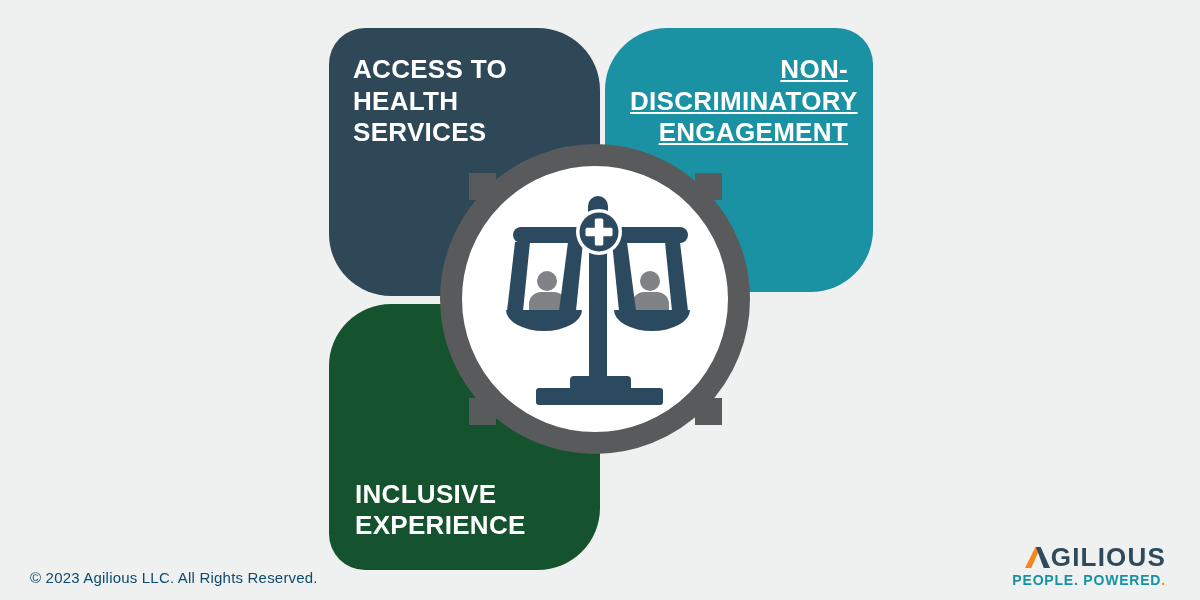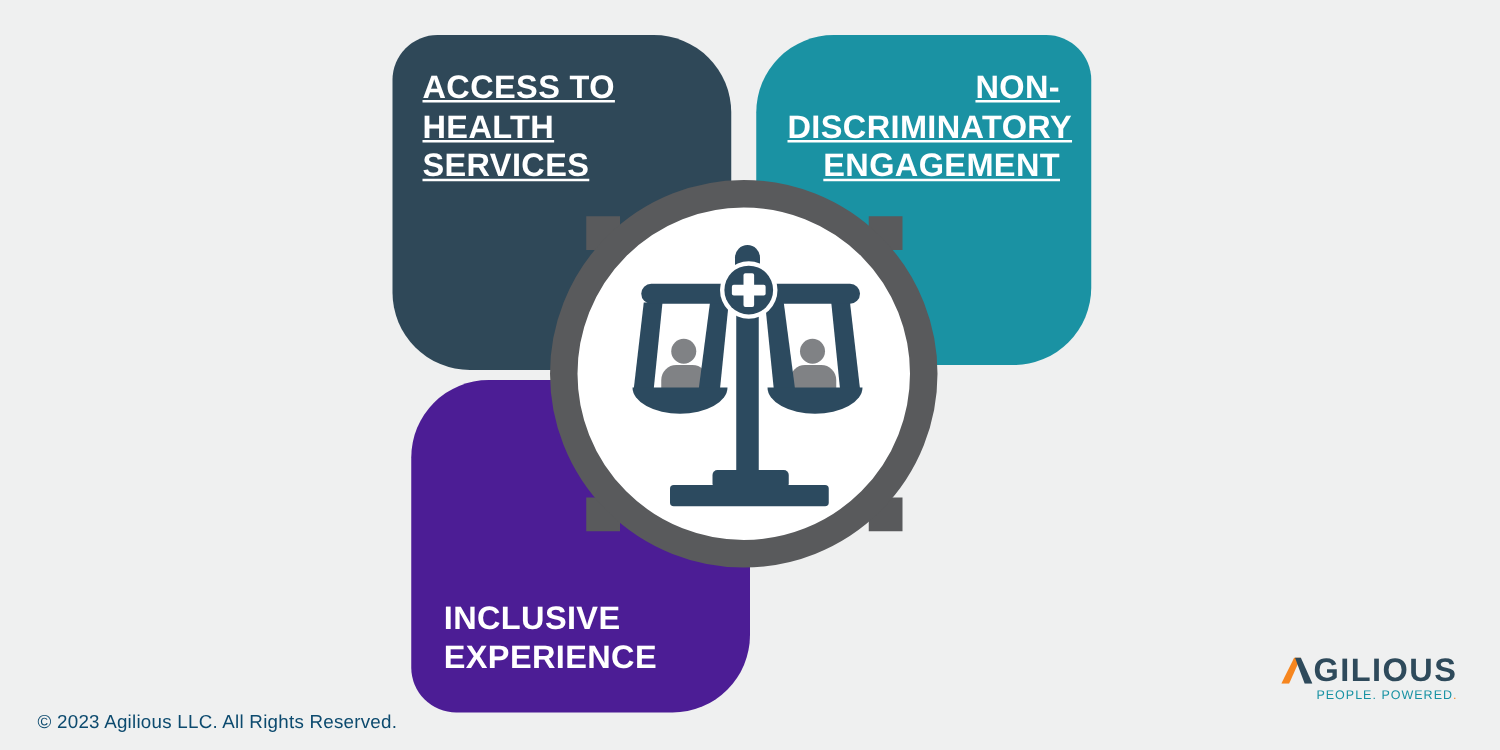--- a/index.html
+++ b/index.html
@@ -14,24 +14,24 @@
     position:absolute;
     color:#ffffff;
     font-weight:bold;
     font-size:26px;
     line-height:1.22;
     letter-spacing:0.3px;
     display:flex;
   }
   .card .label{white-space:pre-line;width:100%;}
   .card-access{
-    left:314px;top:28px;width:271px;height:268px;
+    left:329px;top:28px;width:271px;height:268px;
     border-radius:36px 62px 62px 62px;
     padding:26px 24px;box-sizing:border-box;
-    align-items:flex-start;text-align:left;text-decoration:underline;
+    align-items:flex-start;text-align:left;
   }
   .card-nondisc{
     left:605px;top:28px;width:268px;height:264px;
     border-radius:62px 36px 62px 62px;
     padding:26px 25px;box-sizing:border-box;
     align-items:flex-start;text-align:right;
   }
   .card-inclusive{
     left:329px;top:304px;width:271px;height:266px;
     border-radius:62px 62px 62px 36px;
@@ -63,53 +63,53 @@
   .scale-svg{
     position:absolute;left:440px;top:144px;
     width:310px;height:310px;
   }
   
   .copyright{
     position:absolute;left:30px;top:569px;
     font-size:15px;color:#0c4a6e;letter-spacing:0.2px;
   }
   .logo{
-    position:absolute;right:34px;top:526px;
+    position:absolute;right:34px;top:547px;
     text-align:right;
   }
   .logo-row{
     display:flex;align-items:flex-end;justify-content:flex-end;
   }
   .logo-a{width:25px;height:21px;margin-right:1px;}
   .logo-word{
     font-size:26px;font-weight:bold;letter-spacing:1.2px;line-height:21px;
   }
   .logo-tagline{
     margin-top:4px;
-    font-size:10px;font-weight:normal;letter-spacing:0.8px;text-align:right;
+    font-size:14px;font-weight:bold;letter-spacing:0.8px;text-align:right;
   }
 </style>
 </head>
 <body>
 
 <div class="canvas" style="background-color: rgb(239, 240, 240);">
 
   <div class="card card-access" style="background-color: rgb(47, 72, 88);">
     <div class="label">ACCESS TO
 HEALTH
 SERVICES</div>
   </div>
 
   <div class="card card-nondisc" style="background-color: rgb(26, 146, 163); text-decoration: underline;">
     <div class="label">NON-
 DISCRIMINATORY
 ENGAGEMENT</div>
   </div>
 
-  <div class="card card-inclusive" style="background-color: #4c1d95;">
+  <div class="card card-inclusive" style="background-color: #14532d;">
     <div class="label">INCLUSIVE
 EXPERIENCE</div>
   </div>
 
 
   <div class="ring-tab tab-tl" style="background-color: rgb(89, 90, 92);"></div>
   <div class="ring-tab tab-tr" style="background-color: rgb(89, 90, 92);"></div>
   <div class="ring-tab tab-bl" style="background-color: rgb(89, 90, 92);"></div>
   <div class="ring-tab tab-br" style="background-color: rgb(89, 90, 92);"></div>
 

